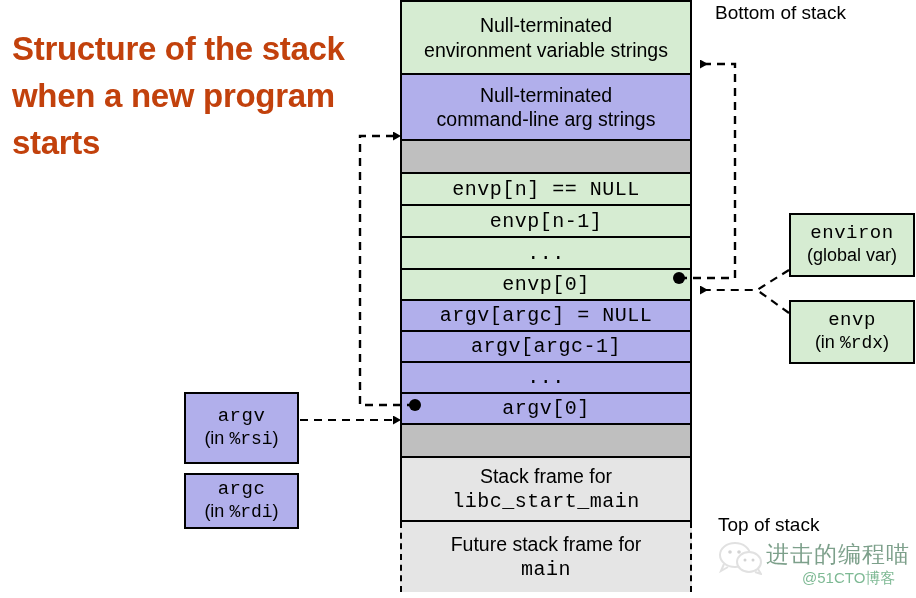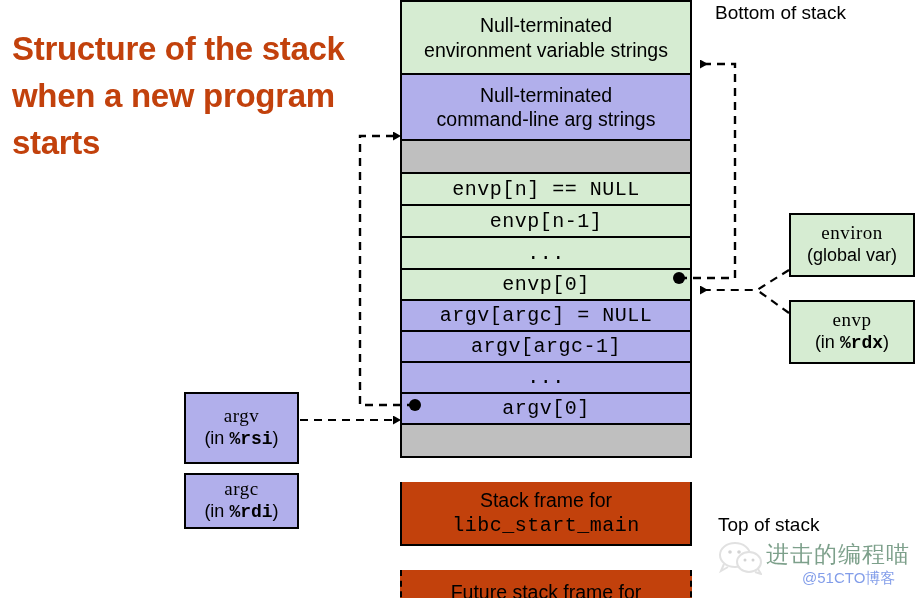--- a/index.html
+++ b/index.html
@@ -46,21 +46,21 @@
     flex-direction: column;
     align-items: center;
     justify-content: center;
     text-align: center;
     position: relative;
   }
   .row.first { border-top: 2px solid #000; }
   .green  { background: #d6ecd2; }
   .purple { background: #b1afeb; }
   .gray   { background: #bfbfbf; }
-  .white  { background: #c2410c; margin-top: 24px; }
+  .white  { background: #e5e5e5; }
   .dashedbox {
     border-left: 2px dashed #000;
     border-right: 2px dashed #000;
     border-bottom: none;
     border-top: none;
   }
   .row .txt {
     font-size: 19.5px;
     line-height: 1.25;
   }
@@ -81,31 +81,31 @@
     box-sizing: border-box;
     border: 2px solid #000;
     display: flex;
     flex-direction: column;
     align-items: center;
     justify-content: center;
     text-align: center;
     line-height: 1.2;
   }
   .callout .l1 {
-    font-family: Liberation Serif, serif;
+    font-family: Liberation Mono, monospace;
     font-size: 19px;
     letter-spacing: 0.5px;
   }
   .callout .l2 {
     font-family: "Liberation Sans", sans-serif;
     font-size: 18px;
   }
   .callout .l2 .reg {
     font-family: "Liberation Mono", monospace;
-    font-weight: bold;
+    font-weight: normal;
     font-size: 18px;
   }
   .cg { background: #d6ecd2; }
   .cp { background: #b1afeb; }
 
   
   #wires {
     position: absolute;
     left: 0; top: 0;
     width: 916px; height: 598px;
@@ -128,21 +128,21 @@
     font-size: 23px;
     color: #14532d;
     letter-spacing: 1px;
     white-space: nowrap;
   }
   #watermark .wm-sub {
     position: absolute;
     left: 84px;
     top: 32px;
     font-size: 15px;
-    color: #1d4ed8;
+    color: #15803d;
     white-space: nowrap;
   }
   #watermark .wm-icon {
     position: absolute;
     left: 0px;
     top: 4px;
   }
 </style>
 </head>
 <body>

